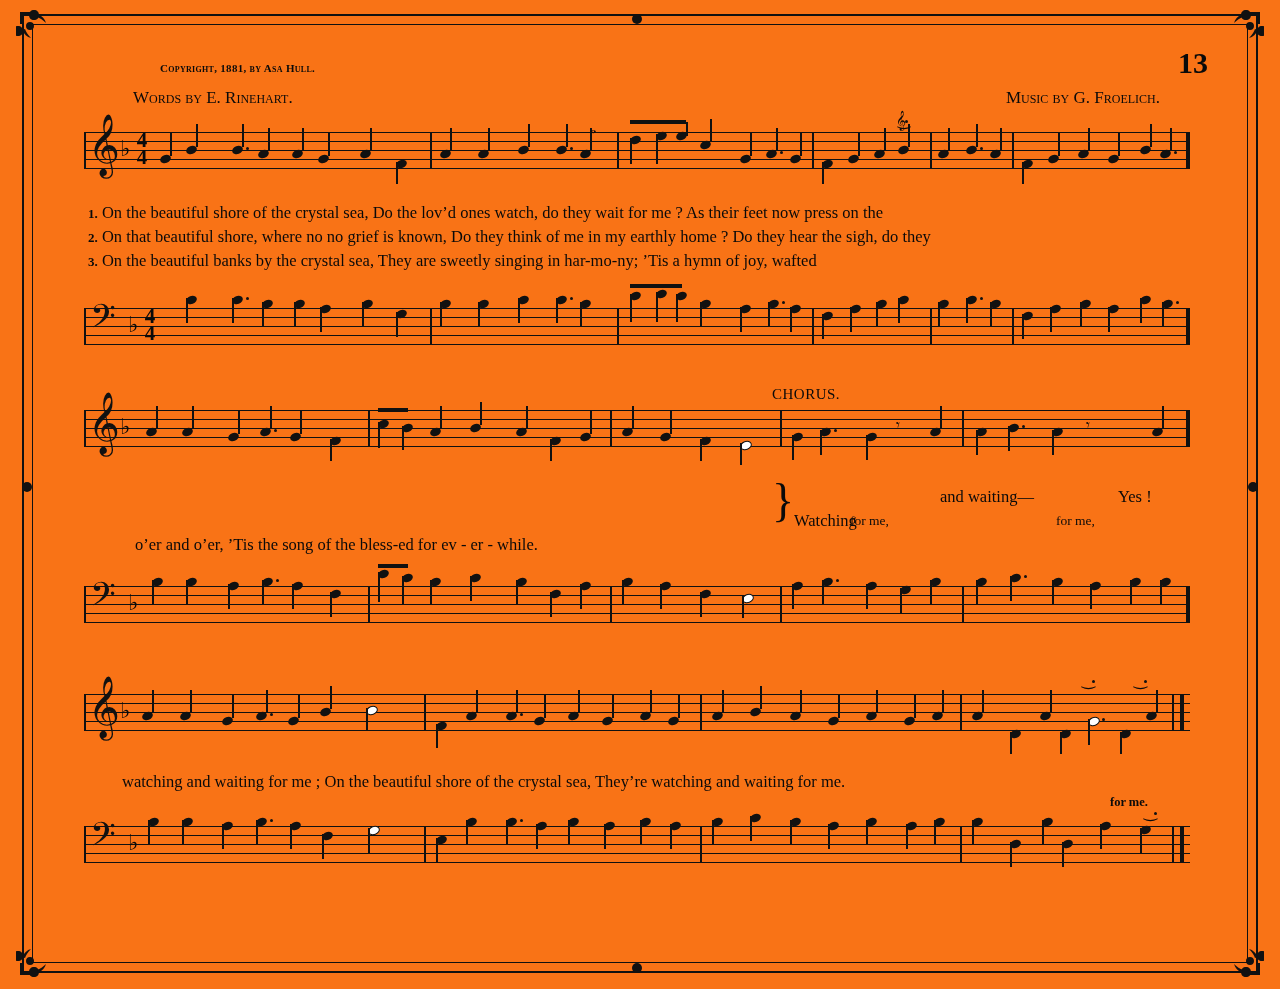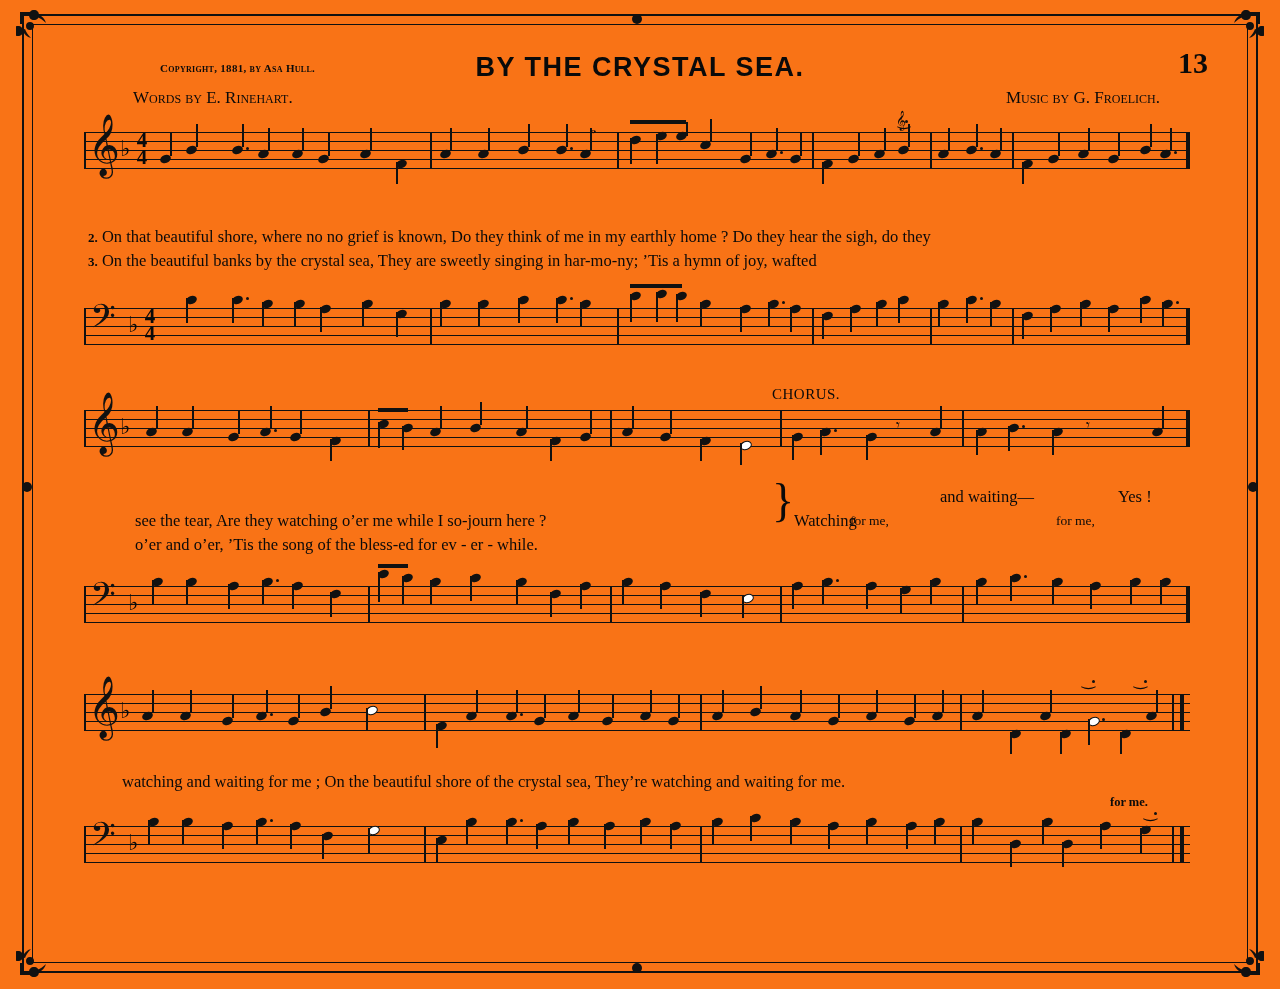--- a/index.html
+++ b/index.html
@@ -169,21 +169,20 @@
         <circle cx="7" cy="7" r="5" fill="currentColor"></circle>
       </svg>
   </div>
   <div class="edge-dot ed-b">
     <svg viewBox="0 0 14 14" width="14" height="14">
         <circle cx="7" cy="7" r="5" fill="currentColor"></circle>
       </svg>
   </div>
 
   <div class="copyright">Copyright, 1881, by Asa Hull.</div>
-  <div class="song-title">BY THE CRYSTAL SEA.</div>
   <div class="page-number">13</div>
   <div class="words-by">Words by E. Rinehart.</div>
   <div class="music-by">Music by G. Froelich.</div>
 
   <div class="system">
     <div class="staff" style="left:84px;top:132px;width:1106px;height:37px;">
       <div class="lines">
           <i></i>
           <i></i>
           <i></i>
@@ -282,20 +281,24 @@
       <div class="stem" style="left:1088px;top:128px;height:23px;"></div>
     <div class="nh" style="left:1108px;top:155px;"></div>
       <div class="stem" style="left:1118px;top:133px;height:23px;"></div>
     <div class="nh" style="left:1140px;top:146px;"></div>
       <div class="stem" style="left:1150px;top:124px;height:23px;"></div>
     <div class="nh" style="left:1160px;top:150px;"></div>
       <div class="stem" style="left:1170px;top:128px;height:23px;"></div>
       <div class="dot" style="left:1174px;top:151px;"></div>
   </div>
 
+  <div class="lyric-line" style="left:88px;top:203px;">
+    <span class="verse-num">1.</span>
+    <span>On the beautiful shore of the crystal sea,  Do the lov’d ones watch, do they wait for me ?  As their feet now press on the</span>
+  </div>
   <div class="lyric-line" style="left:88px;top:227px;">
     <span class="verse-num">2.</span>
     <span>On that beautiful shore, where no no grief is known,  Do they think of me in my earthly home ?  Do they hear the sigh, do they</span>
   </div>
   <div class="lyric-line" style="left:88px;top:251px;">
     <span class="verse-num">3.</span>
     <span>On the beautiful banks by the crystal sea,  They are sweetly singing in har-mo-ny; ’Tis a hymn of joy, wafted</span>
   </div>
 
   <div class="system">
@@ -477,23 +480,20 @@
     <div class="nh" style="left:1008px;top:424px;"></div>
       <div class="stem" style="left:1008px;top:426px;height:25px;"></div>
       <div class="dot" style="left:1022px;top:425px;"></div>
     <div class="nh" style="left:1052px;top:428px;"></div>
       <div class="stem" style="left:1052px;top:430px;height:25px;"></div>
     <div class="rest" style="left:1086px;top:418px;">𝄾</div>
     <div class="nh" style="left:1152px;top:428px;"></div>
       <div class="stem" style="left:1162px;top:406px;height:23px;"></div>
   </div>
 
-  <div class="lyric-line" style="left:135px;top:511px;">
-    <span>see the  tear,  Are they watching o’er me while I   so-journ here ?</span>
-  </div>
   <div class="lyric-line" style="left:135px;top:535px;">
     <span>o’er and o’er,  ’Tis the song of the bless-ed for   ev - er - while.</span>
   </div>
   <div class="brace-big" style="left:772px;top:478px;">}</div>
 
   <div class="lyric-line" style="left:794px;top:511px;">Watching</div>
   <div class="lyric-line" style="left:940px;top:487px;">and waiting—</div>
   <div class="lyric-line" style="left:1118px;top:487px;">Yes !</div>
   <div class="lyric-line small" style="left:850px;top:513px;">for me,</div>
   <div class="lyric-line small" style="left:1056px;top:513px;">for me,</div>

